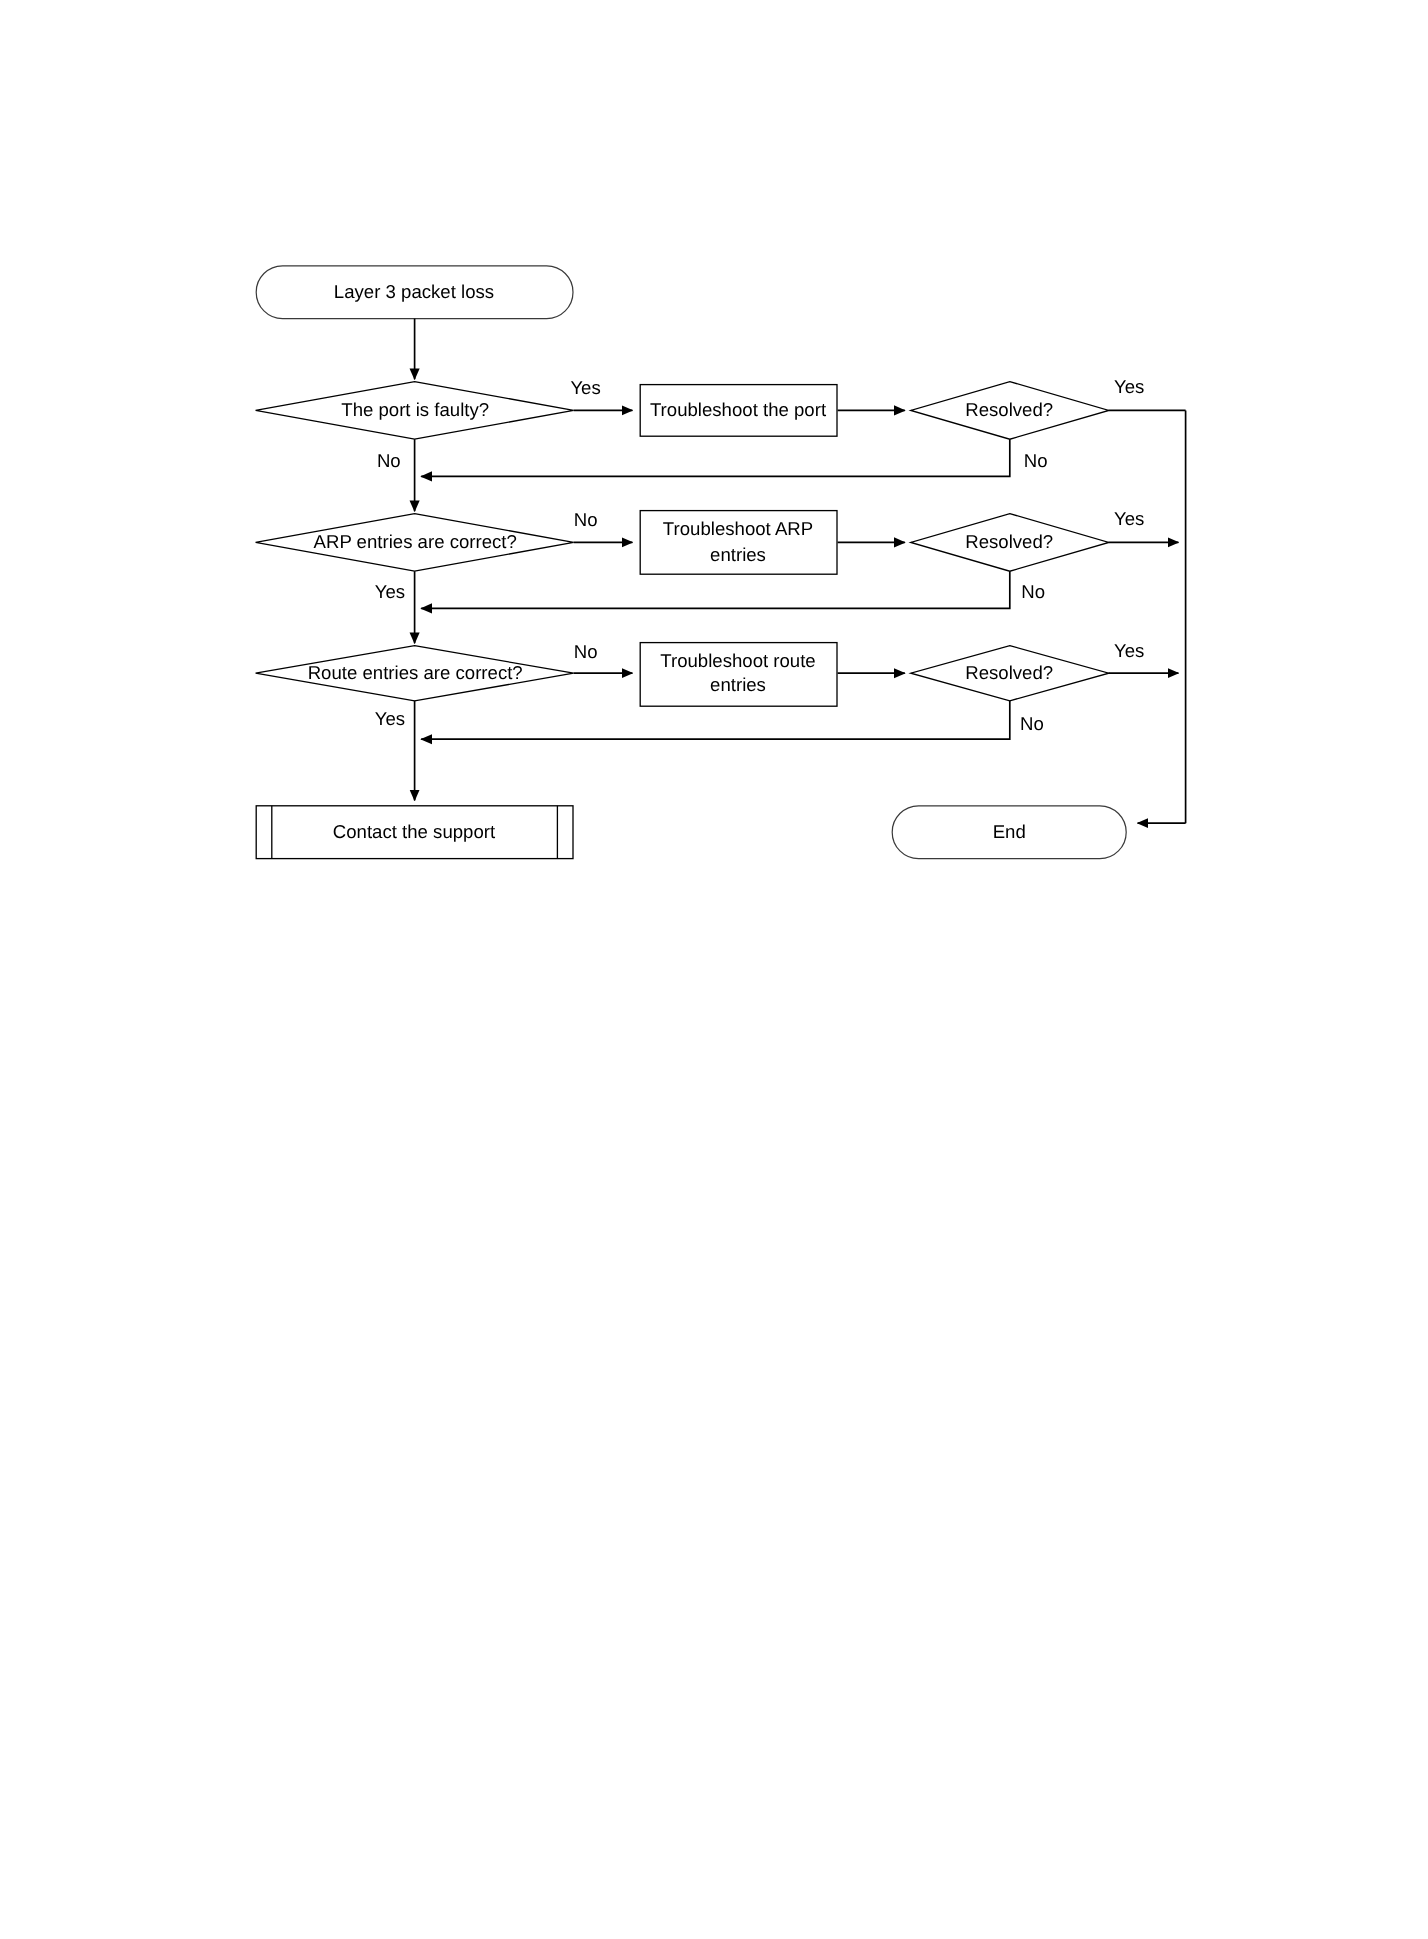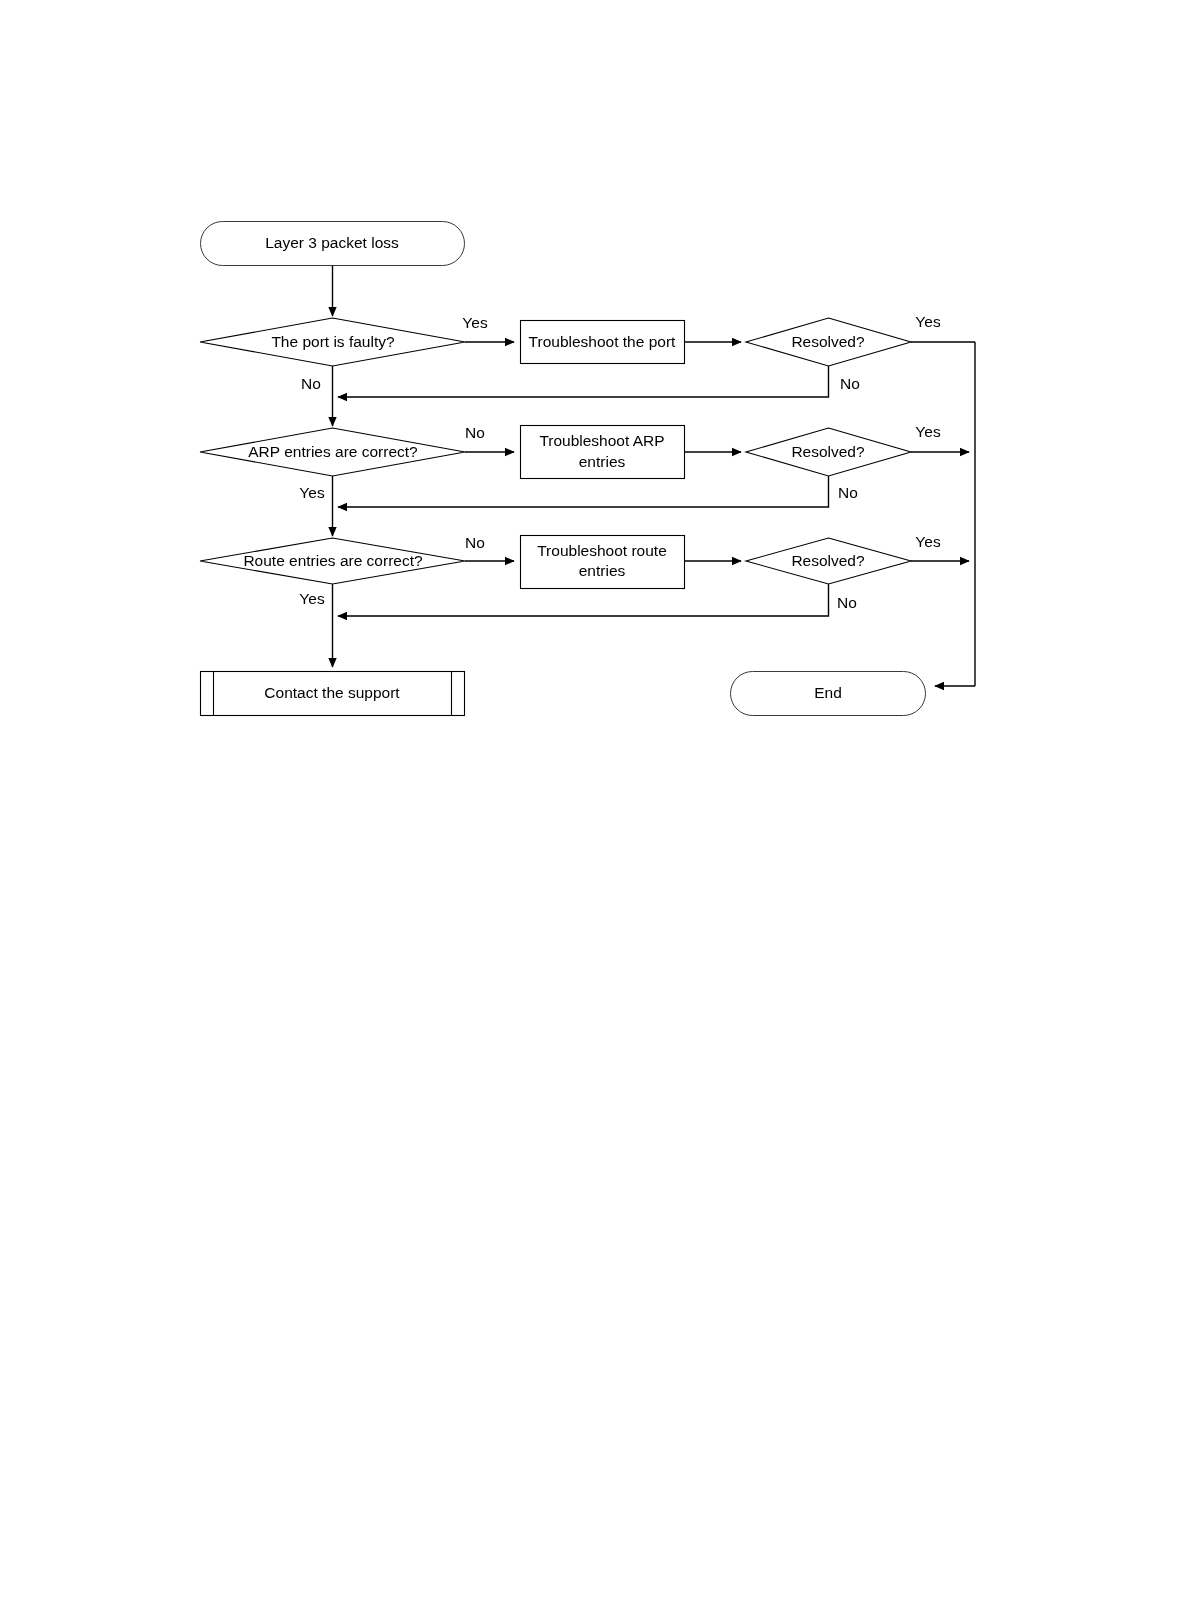--- a/index.html
+++ b/index.html
@@ -10,21 +10,21 @@
   body {
     width: 1190px;
     height: 1616px;
     font-family: "Liberation Sans", sans-serif;
     color: #000000;
     position: relative;
     overflow: hidden;
   }
   #flowchart-root {
     position: absolute;
-    left: 0;
+    left: 13px;
     top: 0;
     width: 1080px;
     height: 1616px;
   }
   svg.chart-svg {
     position: absolute;
     left: 0;
     top: 0;
     width: 1190px;
     height: 1616px;

